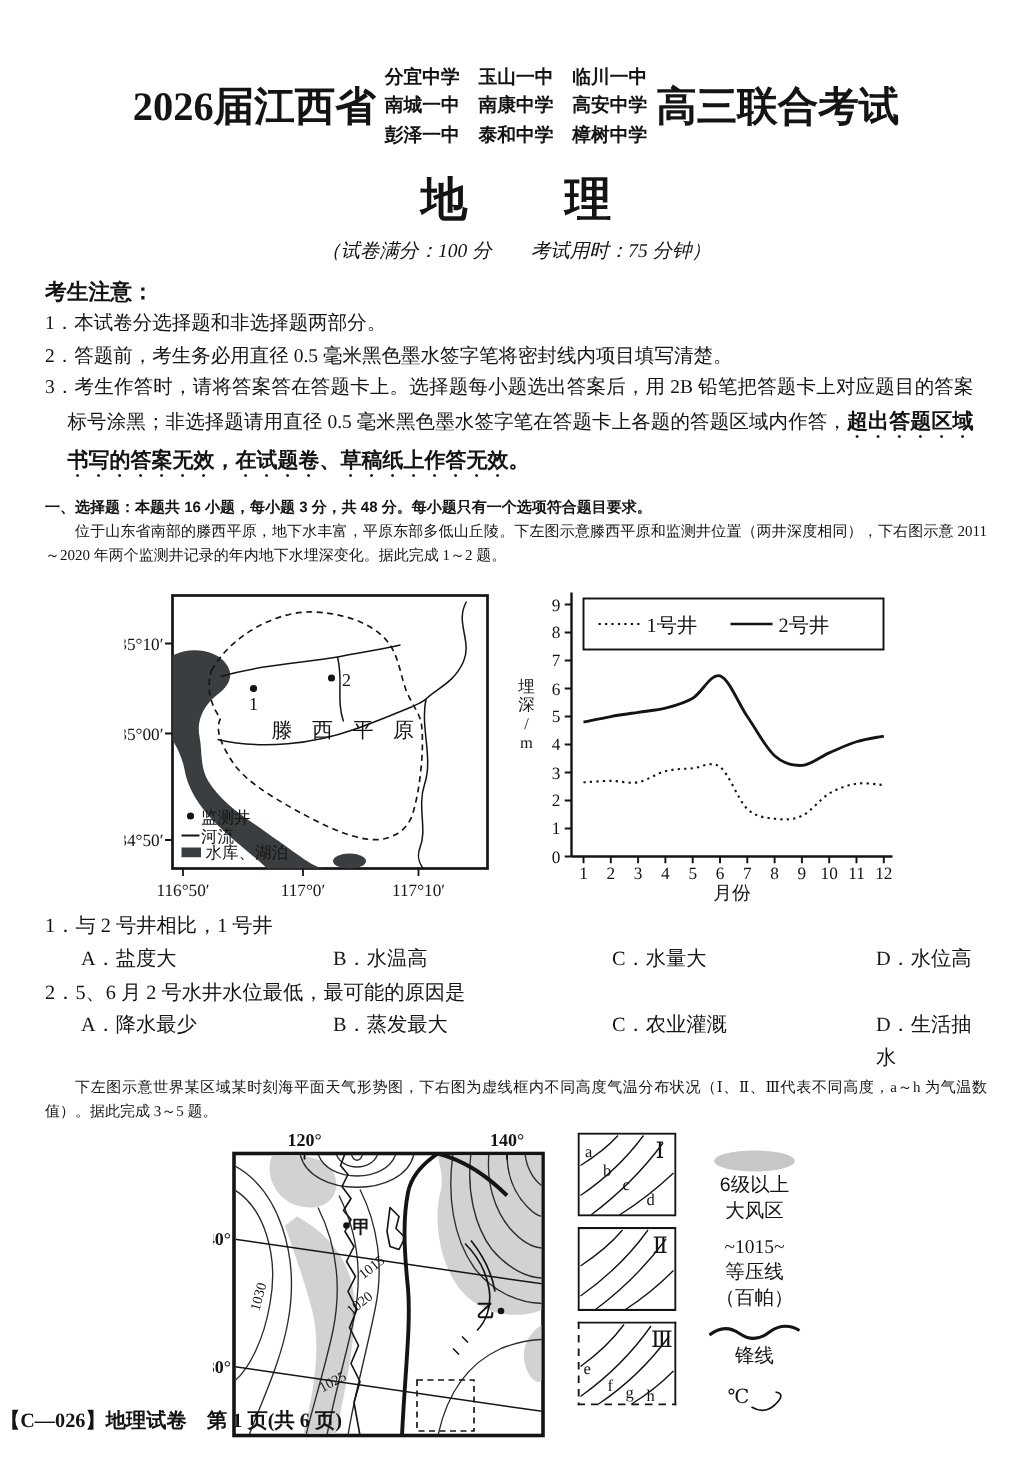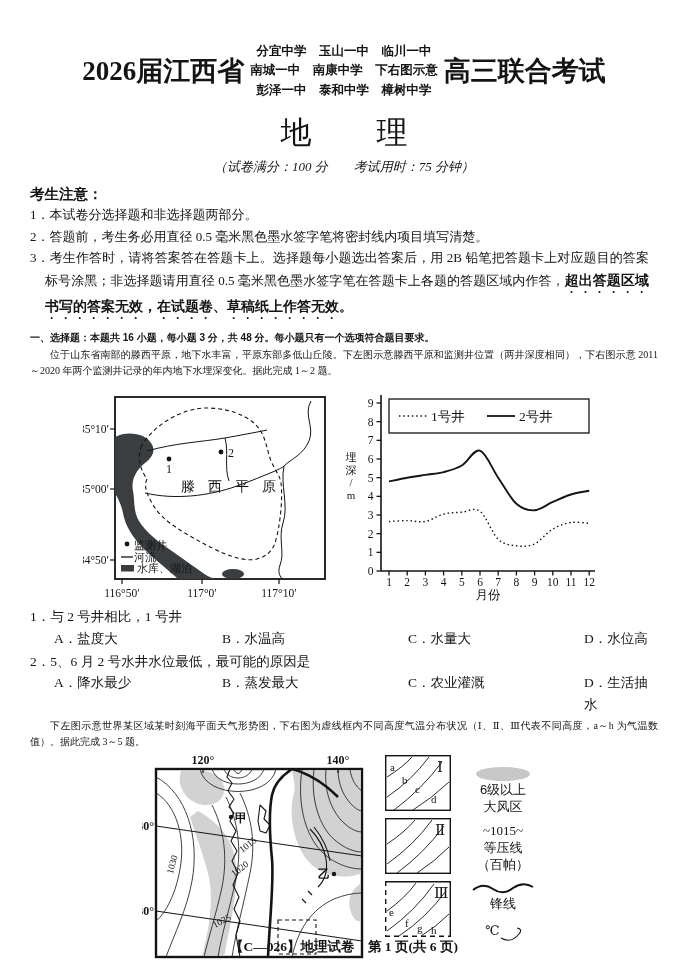--- a/index.html
+++ b/index.html
@@ -4,21 +4,21 @@
 <style>
   html,body{margin:0;padding:0}
   body{width:688px;height:972px;background:#ffffff;position:relative;overflow:hidden;
        font-family:"Liberation Serif","DejaVu Serif",serif;color:#141414;}
   .page{padding:42px 30px 0 30px;}
 
   
   .hdr{display:flex;justify-content:center;align-items:center;gap:6px;}
   .hdr-big{font-size:27px;font-weight:700;white-space:nowrap;}
   .hdr-schools{font-size:12.5px;font-weight:700;text-align:center;line-height:1.55;white-space:nowrap;}
-  .subject{text-align:center;font-size:31px;font-weight:400;margin-top:12px;}
+  .subject{text-align:center;font-size:31px;font-weight:700;margin-top:12px;}
   .subject .sp{letter-spacing:2.1em;position:relative;left:1.05em;}
   .meta{text-align:center;font-size:13px;font-style:italic;margin-top:4px;font-family:Liberation Serif, serif;}
 
   
   .notice-title{font-size:14.5px;font-weight:700;margin-top:9px;font-family:"Liberation Sans","DejaVu Sans",sans-serif;}
   .notice-item{font-size:13px;line-height:1.66;padding-left:15px;text-indent:-15px;
                width:604px;text-align:justify;}
   .em3{font-weight:700;font-size:14px;font-family:"Liberation Sans","DejaVu Sans",sans-serif;
        -webkit-text-emphasis:filled dot;text-emphasis:filled dot;
        -webkit-text-emphasis-position:under right;text-emphasis-position:under right;}
@@ -31,36 +31,36 @@
   .panels{display:flex;flex-direction:column;gap:7px;padding-top:2px;}
   .m2legend{display:flex;flex-direction:column;align-items:center;width:86px;padding-top:6px;
             font-size:13px;line-height:1.28;font-family:"Liberation Sans","DejaVu Sans",sans-serif;}
   .m2legend .sym{margin-top:7px;}
   .m2legend .isosym{font-family:"Liberation Serif",serif;font-size:13px;margin-top:8px;}
 
   .q{font-size:13.5px;line-height:1.62;margin-top:1px;}
   .opts{display:grid;grid-template-columns:168px 186px 176px auto;margin-left:24px;
         font-size:13.5px;line-height:1.62;}
 
-  .footer{position:absolute;bottom:16px;left:0;width:100%;text-align:center;
+  .footer{position:absolute;bottom:16px;left:0;width:100%;text-align:left;
           font-size:13.5px;font-weight:700;}
 
   svg text{font-family:"Liberation Serif","DejaVu Serif",serif;fill:#141414;}
   svg .hei{font-family:"Liberation Sans","DejaVu Sans",sans-serif;}
 </style>
 </head>
 <body>
 
 <div class="page">
 
   <div class="hdr">
     <div class="hdr-big">2026届江西省</div>
     <div class="hdr-schools">
       <div>分宜中学　玉山一中　临川一中</div>
-      <div>南城一中　南康中学　下右图示意</div>
+      <div>南城一中　南康中学　高安中学</div>
       <div>彭泽一中　泰和中学　樟树中学</div>
     </div>
     <div class="hdr-big">高三联合考试</div>
   </div>
 
   <div class="subject"><span class="sp">地理</span></div>
   <div class="meta">（试卷满分：100 分　　考试用时：75 分钟）</div>
 
   <div class="notice-title">考生注意：</div>
   <div class="notice-item">1．本试卷分选择题和非选择题两部分。</div>

